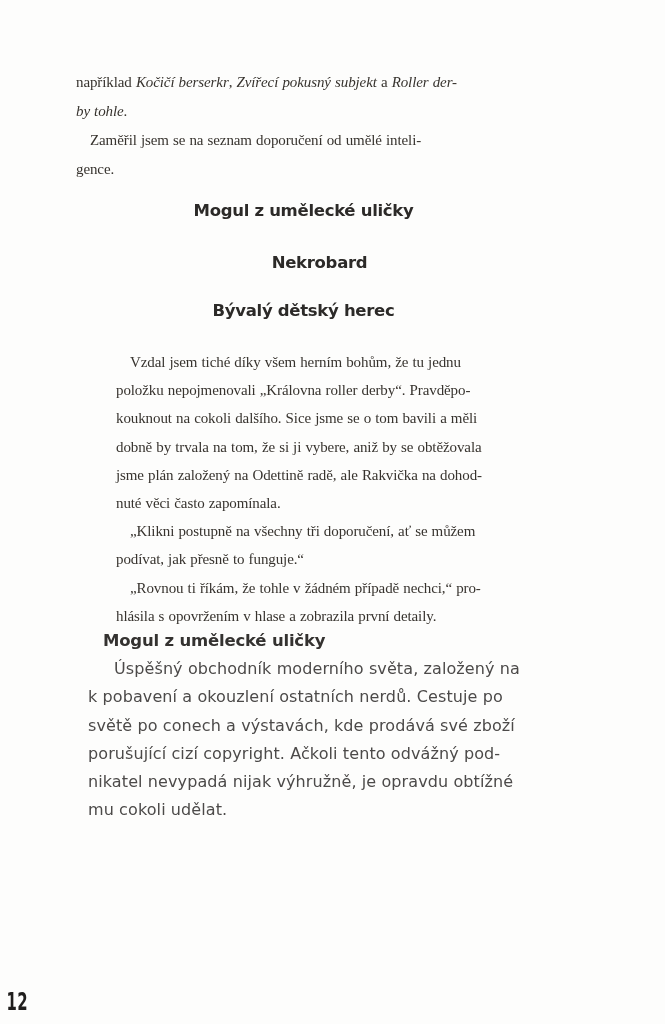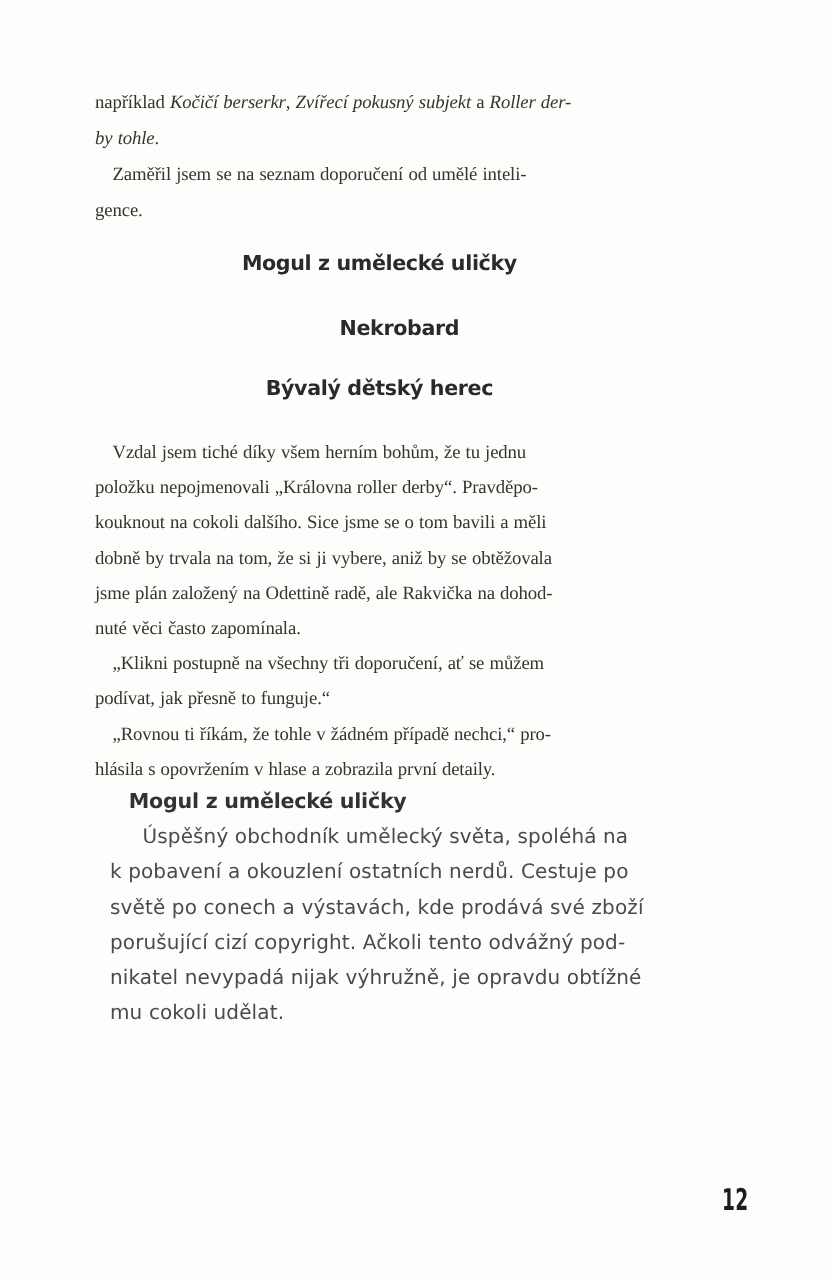--- a/index.html
+++ b/index.html
@@ -22,21 +22,21 @@
     position: absolute;
     left: 76px;
     width: 520px;
     font-family: "Liberation Serif", serif;
     font-size: 15px;
     line-height: 29px;
     color: #37332e;
     letter-spacing: -0.1px;
     word-spacing: 0.5px;
   }
-  #narrative-block { line-height: 28.2px; }
+  #narrative-block { line-height: 28.2px; margin-left: 40px; }
   .line { white-space: nowrap; }
   .it { font-style: italic; }
   .para.indent-first .line:first-child { text-indent: 14px; }
 
   
   .center-heading {
     position: absolute;
     left: 0;
     width: 607px;
     text-align: center;
@@ -73,24 +73,24 @@
   }
   #class-description .line:first-child { text-indent: 26px; }
   #class-benefits {
     margin-top: 16px;
     margin-left: 33px;
   }
 
   
   #page-footer {
     position: absolute;
-    top: 946px;
+    top: 988px;
     left: 0;
     width: 605px;
-    text-align: right;
+    text-align: left;
   }
   #page-number {
     display: inline-block;
     font-family: "DejaVu Sans", sans-serif;
     font-weight: bold;
     font-size: 24px;
     color: #1f1d1c;
     transform: scaleX(0.62);
     transform-origin: center;
     letter-spacing: 0.5px;
@@ -131,21 +131,21 @@
       </div>
     <div class="para indent-first">
         <div class="line">„Rovnou ti říkám, že tohle v žádném případě nechci,“ pro-</div>
         <div class="line">hlásila s opovržením v hlase a zobrazila první detaily.</div>
       </div>
   </div>
 
   <div id="class-section">
     <div id="class-heading">Mogul z umělecké uličky</div>
     <div id="class-description">
-        <div class="line">Úspěšný obchodník umělecký světa, spoléhá na</div>
+        <div class="line">Úspěšný obchodník moderního světa, založený na</div>
         <div class="line">k pobavení a okouzlení ostatních nerdů. Cestuje po</div>
         <div class="line">světě po conech a výstavách, kde prodává své zboží</div>
         <div class="line">porušující cizí copyright. Ačkoli tento odvážný pod-</div>
         <div class="line">nikatel nevypadá nijak výhružně, je opravdu obtížné</div>
         <div class="line">mu cokoli udělat.</div>
       </div>
   </div>
 
   <div id="page-footer">
     <span id="page-number">12</span>

